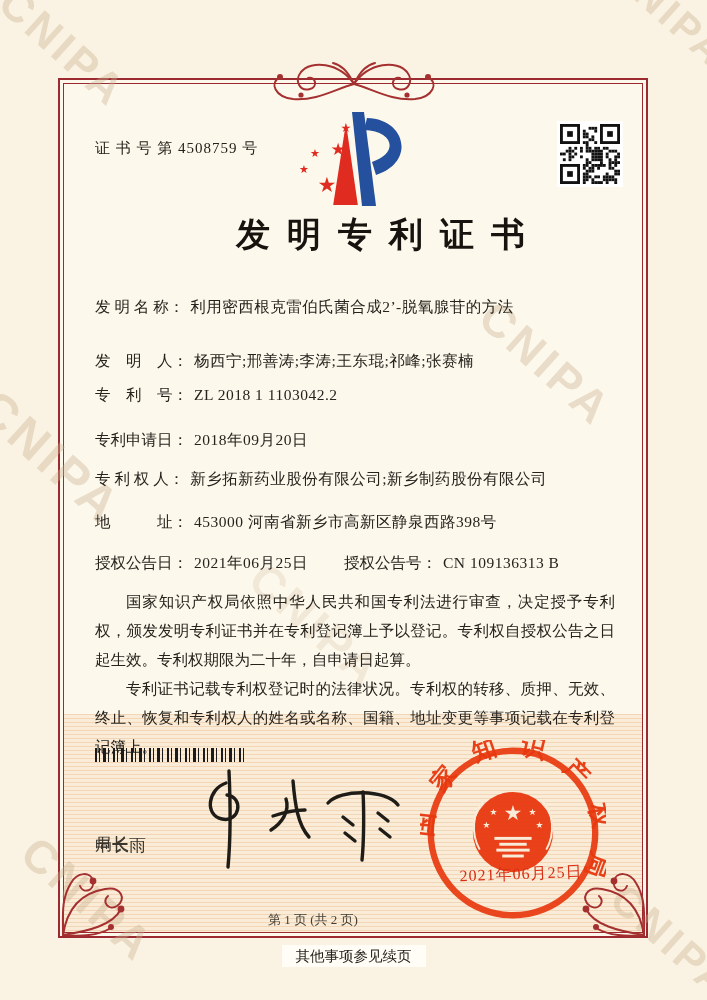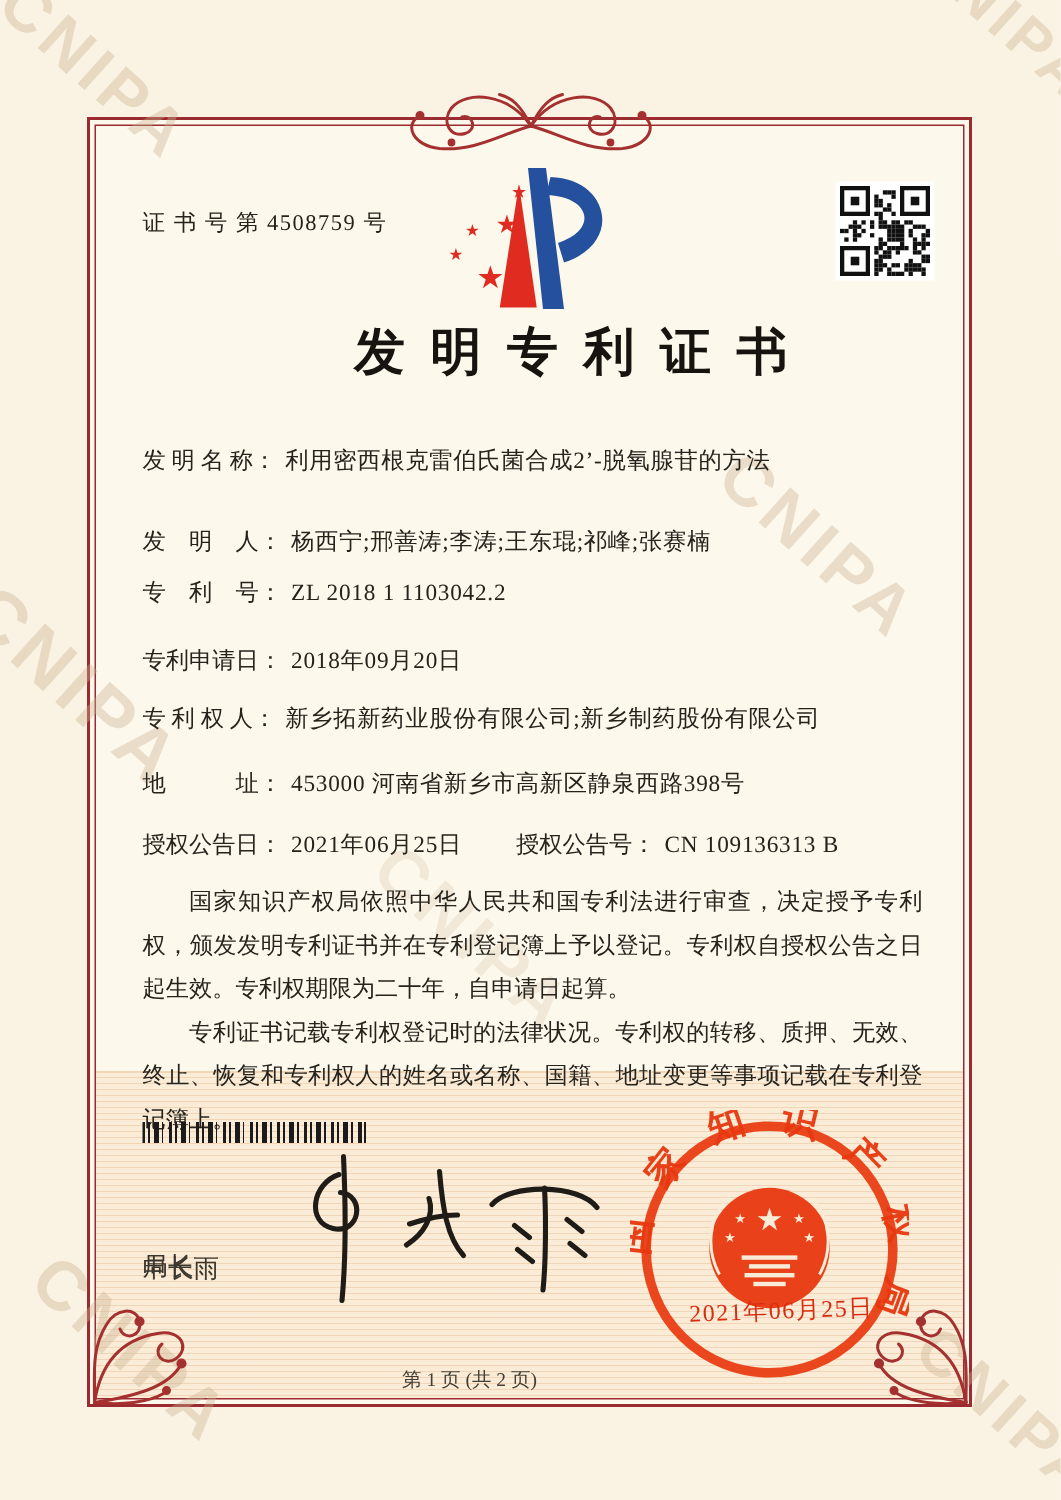--- a/index.html
+++ b/index.html
@@ -336,13 +336,16 @@
       <path d="M4,84 C8,58 22,42 46,38 C62,35 68,48 58,55 C50,60 42,51 49,45"></path>
       <path d="M4,84 C30,80 54,74 62,58"></path>
       <path d="M4,84 C4,64 2,48 12,32 C18,21 32,20 34,30 C36,40 24,43 21,35"></path>
       <path d="M4,84 C22,86 40,84 50,78"></path>
       <circle cx="62" cy="58" r="2.4" fill="#a53030"></circle>
       <circle cx="34" cy="30" r="2.4" fill="#a53030"></circle>
       <circle cx="52" cy="76" r="2" fill="#a53030"></circle>
     </g>
   </svg>
 
+  <div class="footer-note">
+    <span>其他事项参见续页</span>
+  </div>
 </div>
 
 </body></html>

